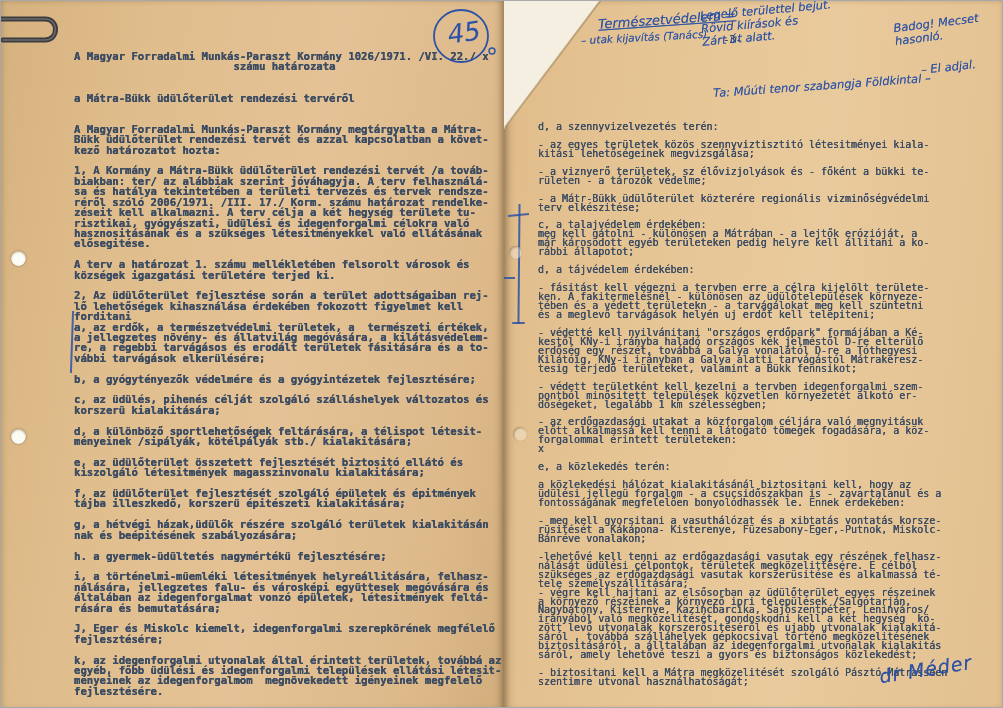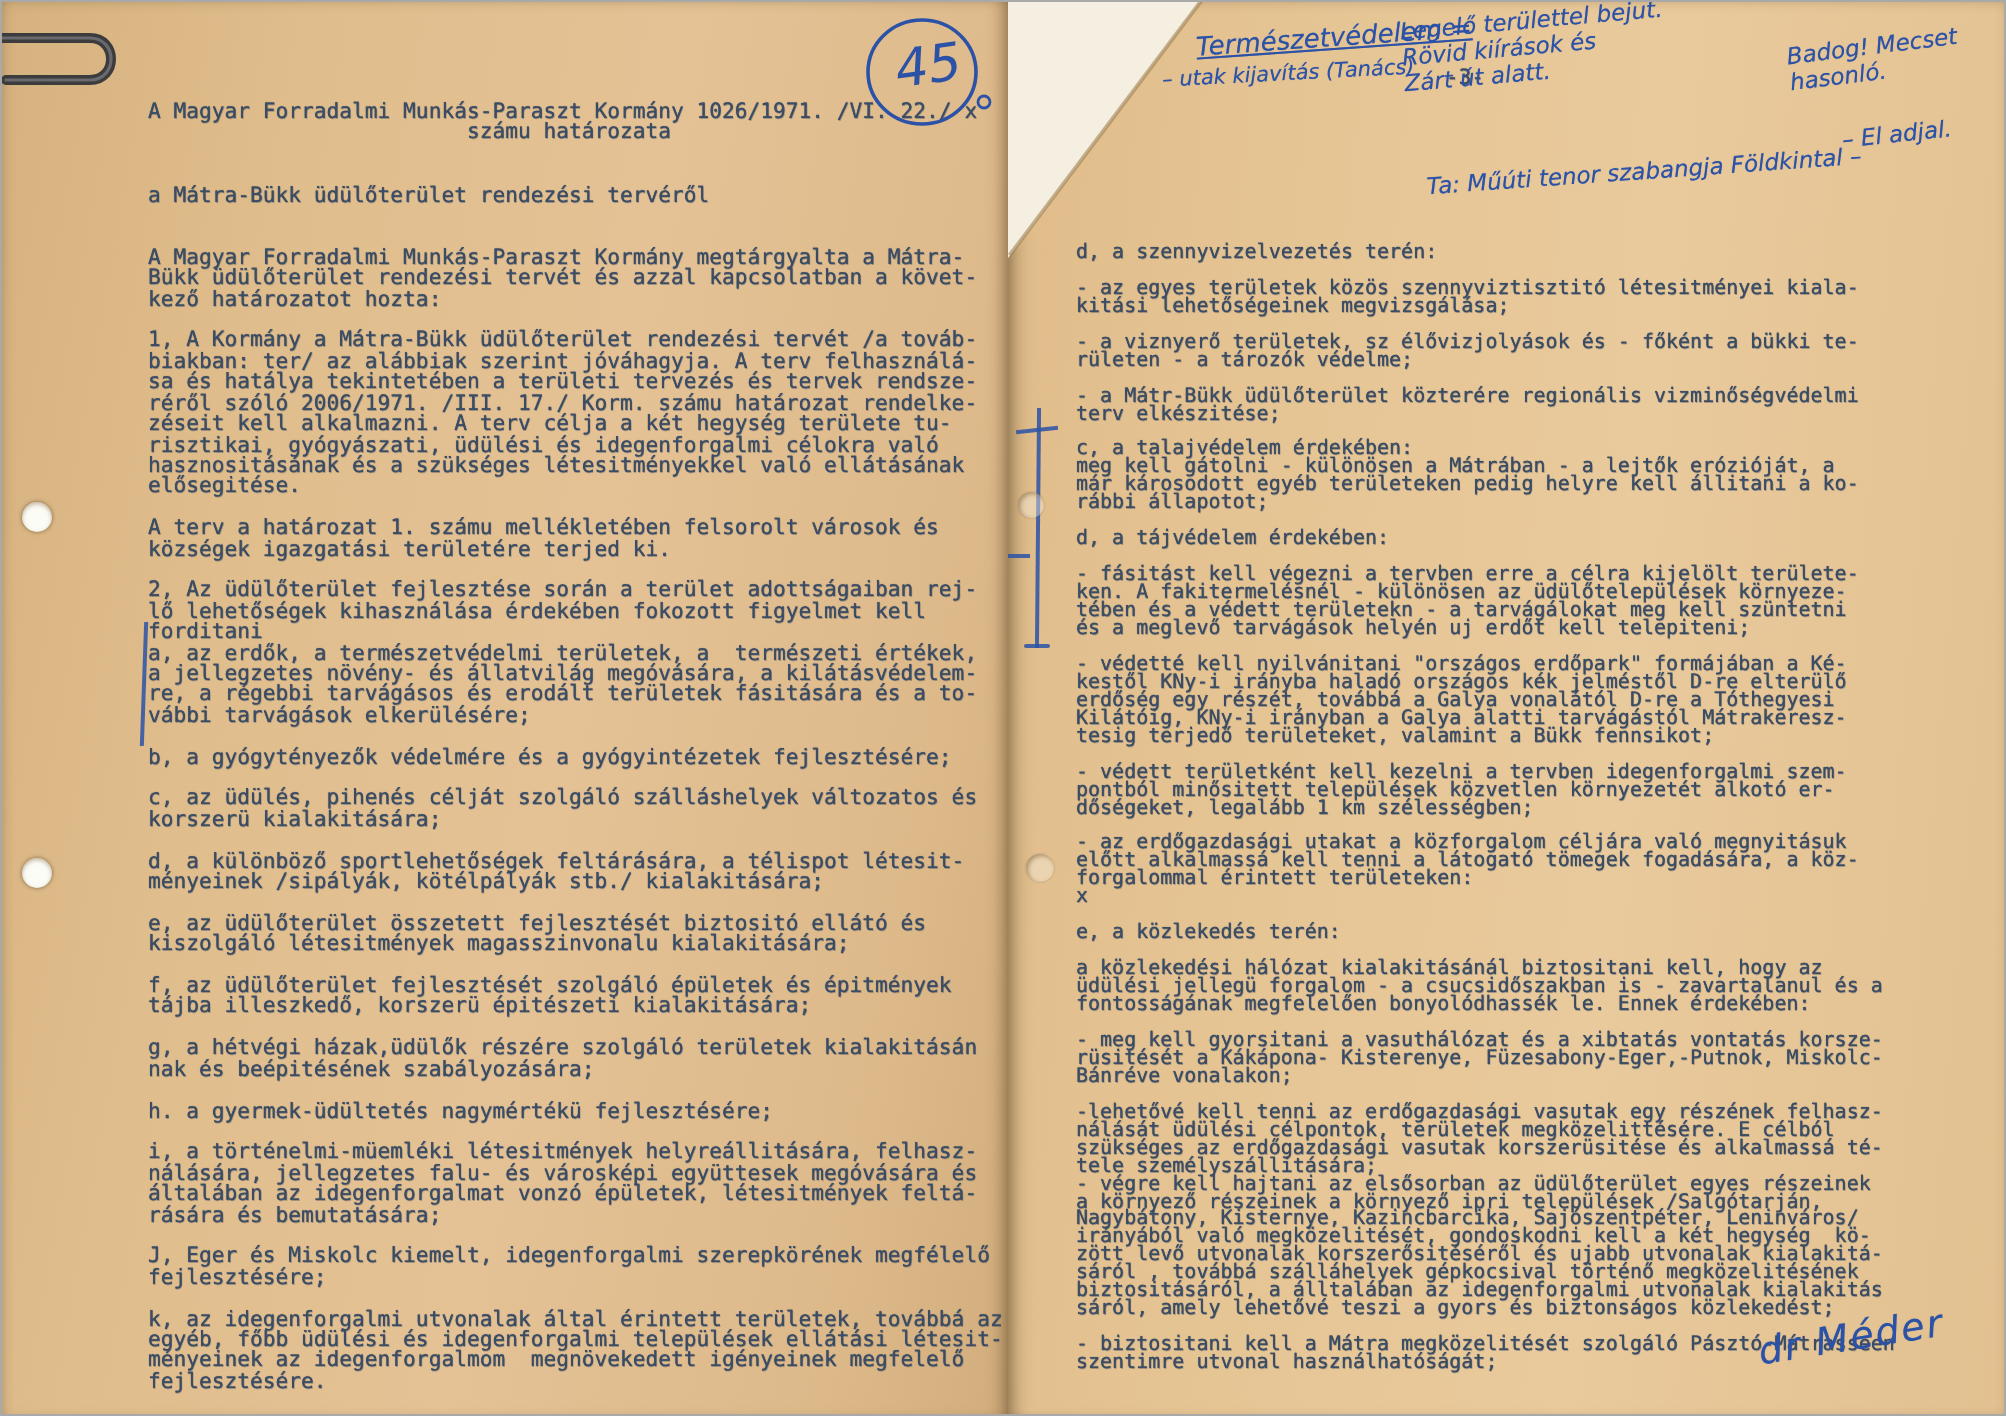--- a/index.html
+++ b/index.html
@@ -16,21 +16,21 @@
   }
   .page-right{
     left:503px;width:500px;
     background:linear-gradient(95deg,#e0bc8a 0%,#e6c595 30%,#e9ca9c 60%,#e2c090 100%);
     box-shadow:inset 7px 0 10px -6px rgba(90,70,40,.8), inset -3px 0 6px -3px rgba(120,95,60,.45);
   }
   .tw{
     position:absolute;white-space:pre-wrap;color:#3b4c63;
     text-shadow:0 0 .45px #3b4c63, 0.3px 0.3px 0 rgba(59,76,99,.35);
   }
-  .left-text{left:73px;top:50px;width:434px;font-size:10.6px;line-height:10.4px;}
+  .left-text{left:73px;top:50px;width:434px;font-size:10.6px;line-height:10.4px;font-weight:bold;}
   .right-text{left:537px;top:122px;width:462px;font-size:10px;line-height:8.95px;}
   .pagenum{left:722px;top:32px;font-size:10.5px;}
   .hw{
     position:absolute;color:#2b52a6;font-family:"DejaVu Sans", sans-serif;
     font-style:italic;white-space:pre-line;line-height:1.15;
     text-shadow:0 0 .4px rgba(43,82,166,.6);
   }
   .hw-tl1{left:597px;top:12px;font-size:13px;transform:rotate(-4deg);text-decoration:underline;}
   .hw-tl2{left:580px;top:30px;font-size:10.5px;transform:rotate(-3deg);}
   .hw-c{left:700px;top:3px;font-size:11.5px;transform:rotate(-5deg);}

